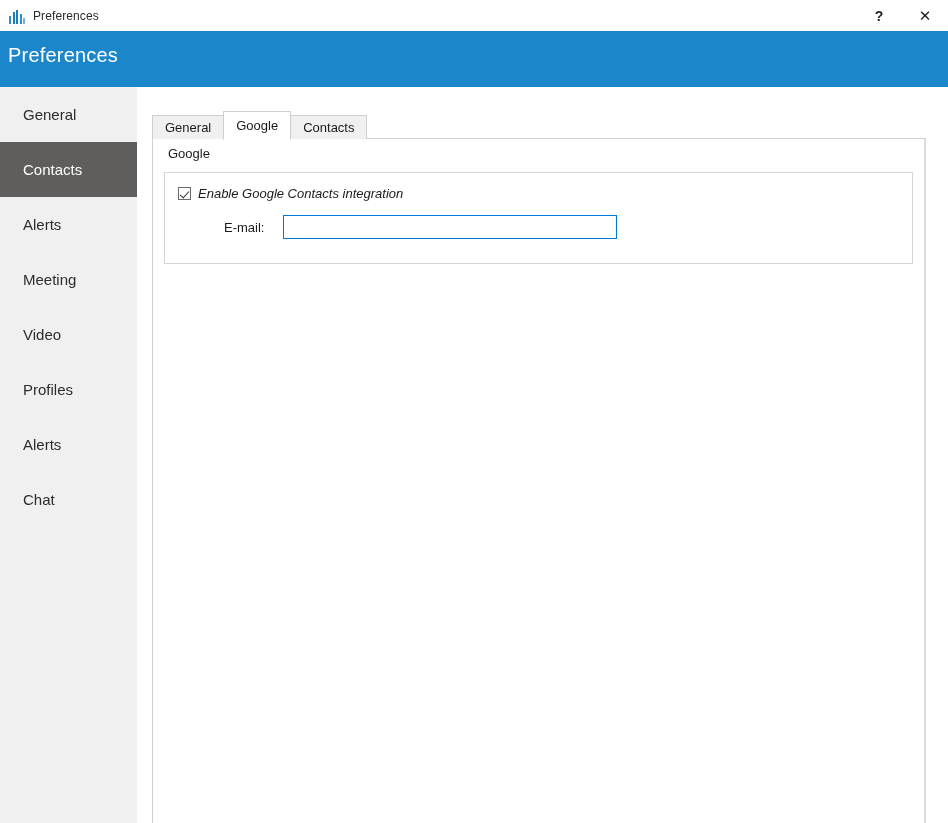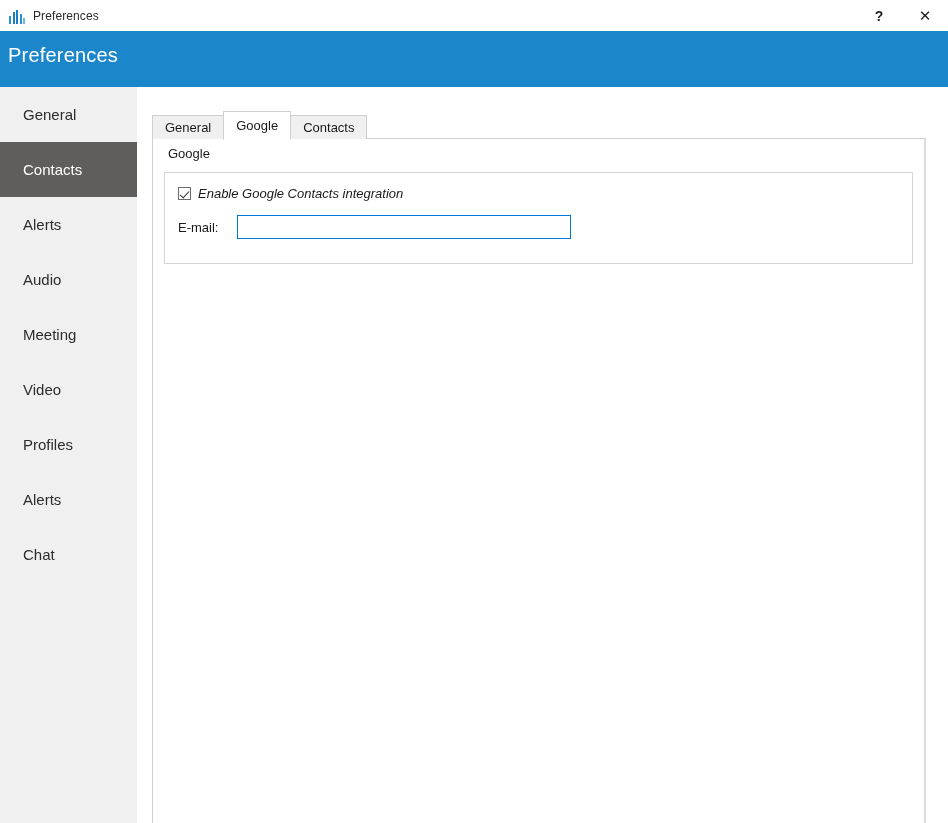--- a/index.html
+++ b/index.html
@@ -245,20 +245,21 @@
     position: absolute;
     left: 13px;
     top: 42px;
     display: flex;
     align-items: center;
   }
   #email-label {
     width: 59px;
     font-size: 13px;
     color: #1a1a1a;
+    margin-left: 46px;
   }
   #email-input {
     box-sizing: border-box;
     width: 334px;
     height: 24px;
     border: 1px solid #0078d7;
     background: #ffffff;
     font-family: "Liberation Sans", sans-serif;
     font-size: 13px;
     color: #1a1a1a;
@@ -301,23 +302,20 @@
 
   <div id="sidebar">
     <div class="side-item">
       <span>General</span>
     </div>
     <div class="side-item selected">
       <span>Contacts</span>
     </div>
     <div class="side-item">
       <span>Alerts</span>
-    </div>
-    <div class="side-item">
-      <span>Audio</span>
     </div>
     <div class="side-item">
       <span>Meeting</span>
     </div>
     <div class="side-item">
       <span>Video</span>
     </div>
     <div class="side-item">
       <span>Profiles</span>
     </div>

